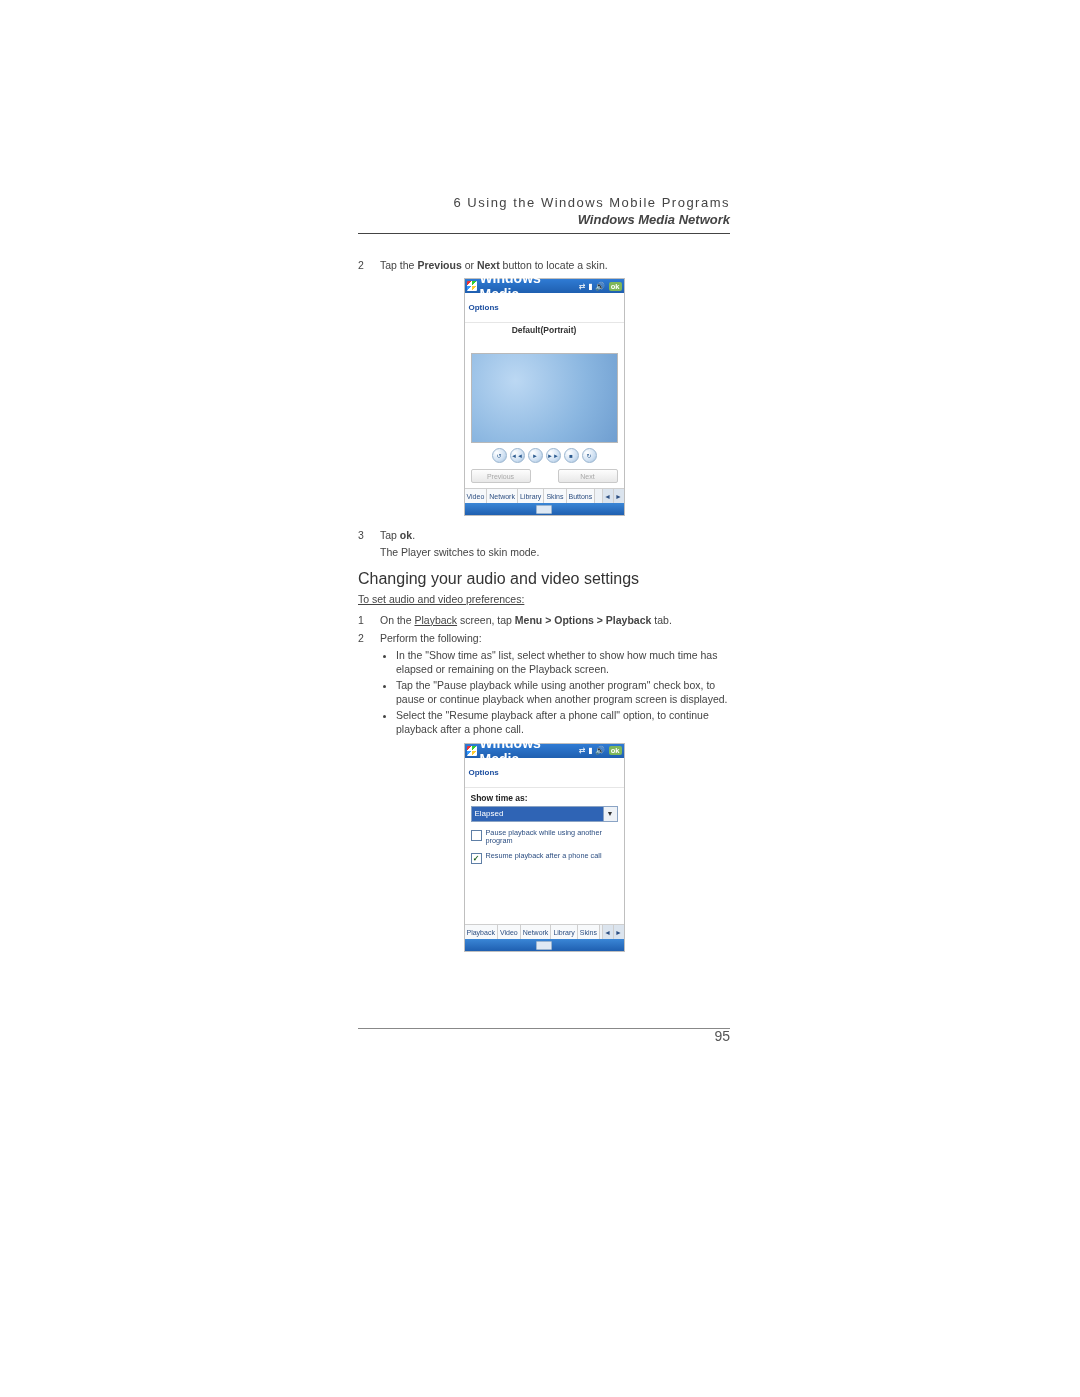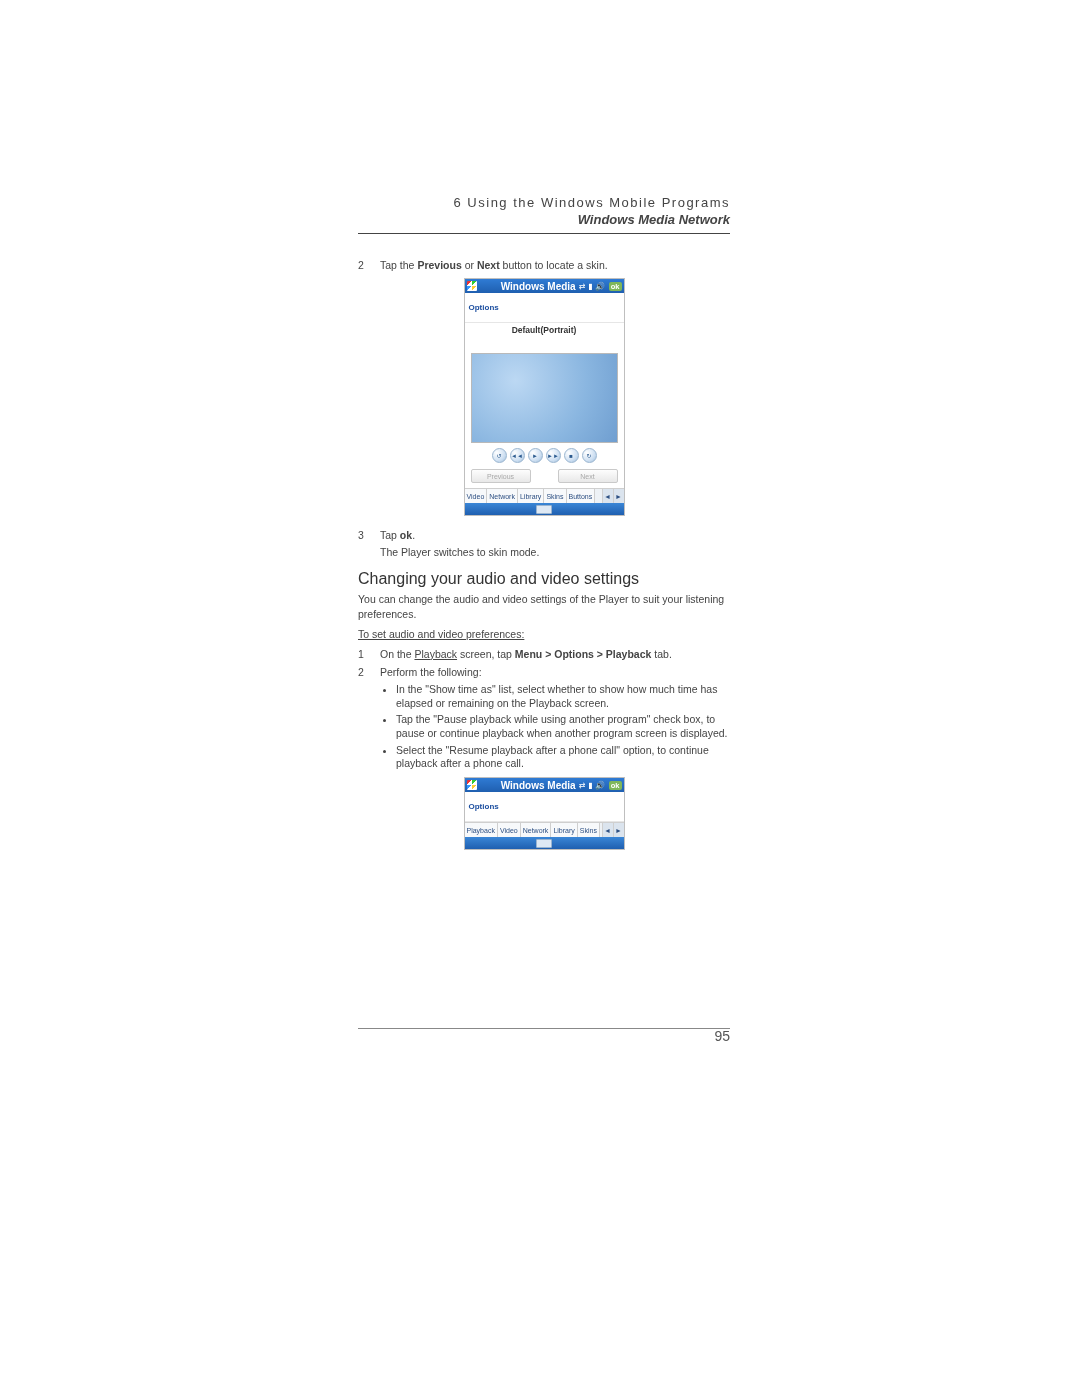--- a/index.html
+++ b/index.html
@@ -105,21 +105,21 @@
   .flag {
     width: 10px; height: 10px;
     background:
       linear-gradient(135deg,#e33 0 50%, transparent 0) 0 0/5px 5px no-repeat,
       linear-gradient(135deg,#3c3 0 50%, transparent 0) 5px 0/5px 5px no-repeat,
       linear-gradient(135deg,#39f 0 50%, transparent 0) 0 5px/5px 5px no-repeat,
       linear-gradient(135deg,#fc3 0 50%, transparent 0) 5px 5px/5px 5px no-repeat,
       #fff;
     border-radius:1px;
   }
-  .tb-title { color:#fff; font-weight:700; font-size:10px; flex:1;text-align:right; }
+  .tb-title { color:#fff; font-weight:700; font-size:14px; flex:1; }
   .tb-icons { display:flex; gap:3px; align-items:center; }
   .tb-ic { color:#fff; font-size:8px; }
   .okbtn {
     background:#7fb75a; color:#fff; font-weight:700;
     font-size:7.5px; padding:0 2px; border-radius:2px;
   }
   .menubar {
     font-size:8px; color:#1d4fa0; padding:10px 4px;
     border-bottom:1px solid #e6e6e6; font-weight:700;
   }
@@ -292,21 +292,20 @@
 
     <div class="step">
       <div class="num">3</div>
       <div class="txt">
         <span class="inline">Tap </span><b class="inline">ok</b><span class="inline">.</span>
       </div>
     </div>
     <div class="subtxt">The Player switches to skin mode.</div>
 
     <div class="heading">Changing your audio and video settings</div>
-    <div class="para">You can change the audio and video settings of the Player to suit your listening preferences.</div>
 
     <div class="para"><span class="u">To set audio and video preferences:</span></div>
 
     <div class="step">
       <div class="num">1</div>
       <div class="txt">
         <span class="inline">On the </span><span class="inline u">Playback</span><span class="inline"> screen, tap </span><b class="inline">Menu &gt; Options &gt; Playback</b><span class="inline"> tab.</span>
       </div>
     </div>
     <div class="step">
@@ -325,20 +324,36 @@
         <div class="flag"></div>
         <div class="tb-title">Windows Media</div>
         <div class="tb-icons">
           <span class="tb-ic">⇄</span>
           <span class="tb-ic">▮</span>
           <span class="tb-ic">🔊</span>
           <span class="okbtn">ok</span>
         </div>
       </div>
       <div class="menubar">Options</div>
+      <div class="optbody">
+        <div class="lbl">Show time as:</div>
+        <div class="combo">
+          <div class="val">Elapsed</div>
+          <div class="dd">▼</div>
+        </div>
+        <div class="chk">
+          <div class="box"></div>
+          <div>Pause playback while using another program</div>
+        </div>
+        <div class="chk">
+          <div class="box">✓</div>
+          <div>Resume playback after a phone call</div>
+        </div>
+        <div class="opt-fill"></div>
+      </div>
       <div class="tabs">
         <div class="tab tight">Playback</div>
         <div class="tab tight">Video</div>
         <div class="tab tight">Network</div>
         <div class="tab tight">Library</div>
         <div class="tab tight">Skins</div>
         <div class="scroll-arrows">
           <div class="sa">◄</div>
           <div class="sa">►</div>
         </div>

